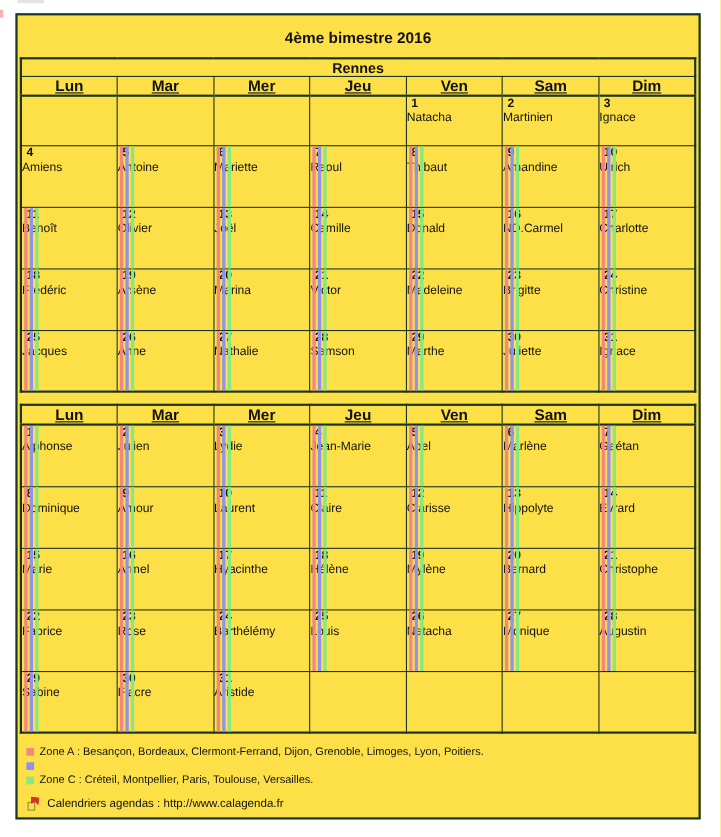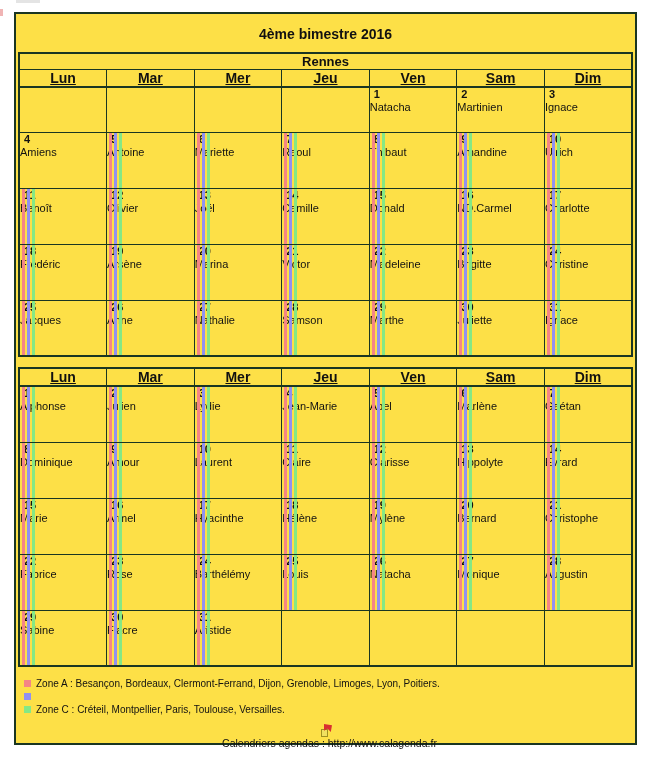--- a/index.html
+++ b/index.html
@@ -52,21 +52,21 @@
   .stripe-a{left:2px;background:var(--zoneA);}
   .stripe-b{left:7px;background:var(--zoneB);}
   .stripe-c{left:12px;background:var(--zoneC);}
   .dnum{font-weight:bold;margin-left:4px;}
   .dname{font-weight:normal;}
 
   .legend{margin:10px 0 0 8px;}
   .legend-row{display:flex;align-items:center;height:13px;font-size:10px;}
   .legend-swatch{width:7px;height:7px;display:inline-block;margin-right:5px;flex:0 0 7px;}
 
-  .footer{margin:8px 0 0 8px;display:flex;align-items:center;font-size:10.5px;flex-direction:column;}
+  .footer{margin:8px 0 0 8px;display:flex;align-items:center;font-size:10.5px;}
   .cal-icon{position:relative;width:12px;height:13px;display:inline-block;margin-right:7px;}
   .cal-icon .note{position:absolute;left:1px;bottom:0;width:7px;height:8px;background:#f0e060;border:1px solid #a09020;}
   .cal-icon .flag{position:absolute;right:0;top:0;width:8px;height:8px;background:#d93030;
     clip-path:polygon(0 0,100% 15%,85% 100%,45% 60%,0 85%);}
 </style>
 </head>
 <body>
 
 <div class="edge-artifact-top"></div>
 <div class="edge-artifact-left"></div>

